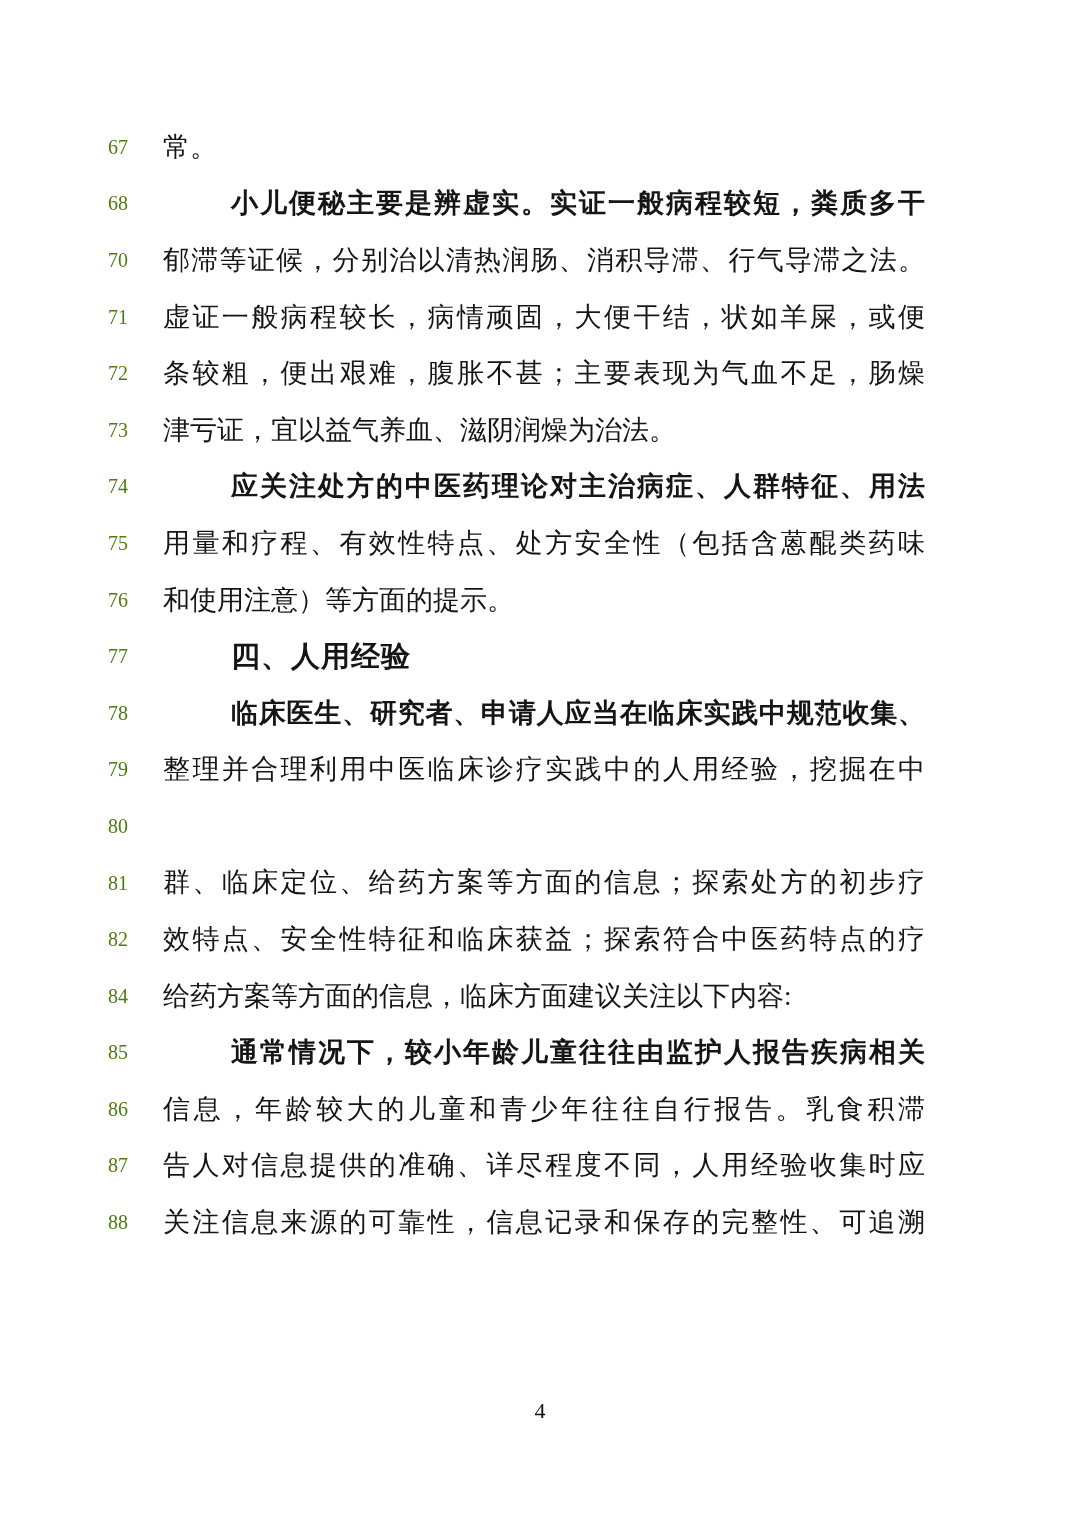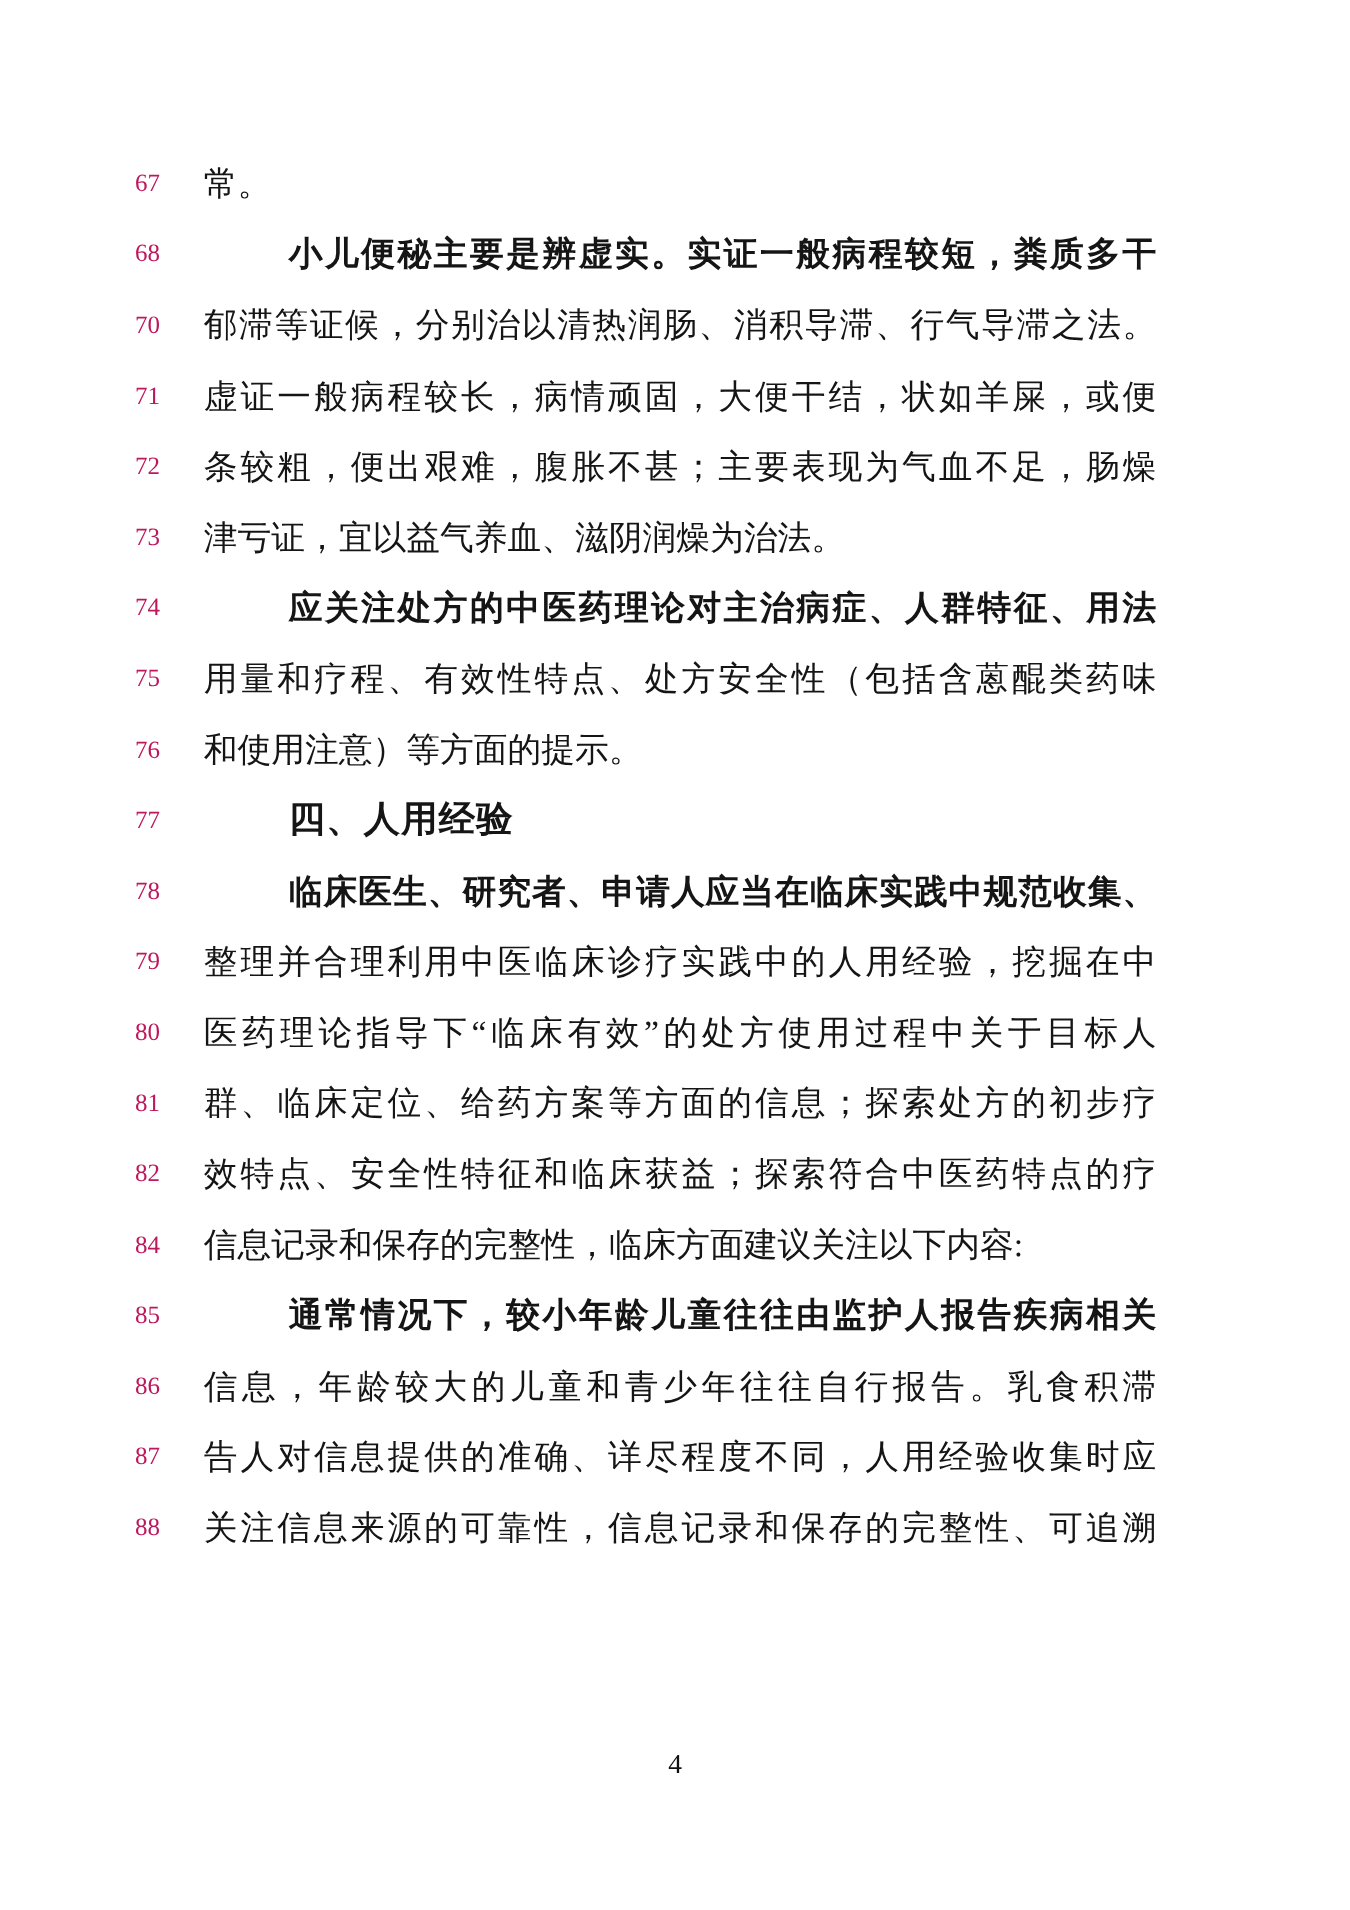--- a/index.html
+++ b/index.html
@@ -25,21 +25,21 @@
   .line {
     display: flex;
     align-items: center;
     height: 56.6px;
   }
   .ln {
     flex: none;
     margin-left: 108px;
     width: 55px;
     font-size: 20px;
-    color: #be185d;
+    color: #4d7c0f;
     font-family: "Liberation Serif", serif;
   }
   .lt {
     flex: none;
     width: 762px;
     font-size: 27px;
     line-height: 1.15;
     color: #151515;
     font-family: "Liberation Serif", serif;
     white-space: nowrap;
@@ -136,37 +136,36 @@
       <span class="lt ind j">临床医生、研究者、申请人应当在临床实践中规范收集、</span>
     </div>
 
     <div class="line">
       <span class="ln">79</span>
       <span class="lt j">整理并合理利用中医临床诊疗实践中的人用经验，挖掘在中</span>
     </div>
 
     <div class="line">
       <span class="ln">80</span>
-      <span class="lt j">医药理论指导下“临床有效”的处方使用过程中关于目标人</span>
     </div>
 
     <div class="line">
       <span class="ln">81</span>
       <span class="lt j">群、临床定位、给药方案等方面的信息；探索处方的初步疗</span>
     </div>
 
     <div class="line">
       <span class="ln">82</span>
       <span class="lt j">效特点、安全性特征和临床获益；探索符合中医药特点的疗</span>
     </div>
 
 
     <div class="line">
       <span class="ln">84</span>
-      <span class="lt">信息记录和保存的完整性，临床方面建议关注以下内容:</span>
+      <span class="lt">给药方案等方面的信息，临床方面建议关注以下内容:</span>
     </div>
 
     <div class="line">
       <span class="ln">85</span>
       <span class="lt ind j">通常情况下，较小年龄儿童往往由监护人报告疾病相关</span>
     </div>
 
     <div class="line">
       <span class="ln">86</span>
       <span class="lt j">信息，年龄较大的儿童和青少年往往自行报告。乳食积滞</span>

